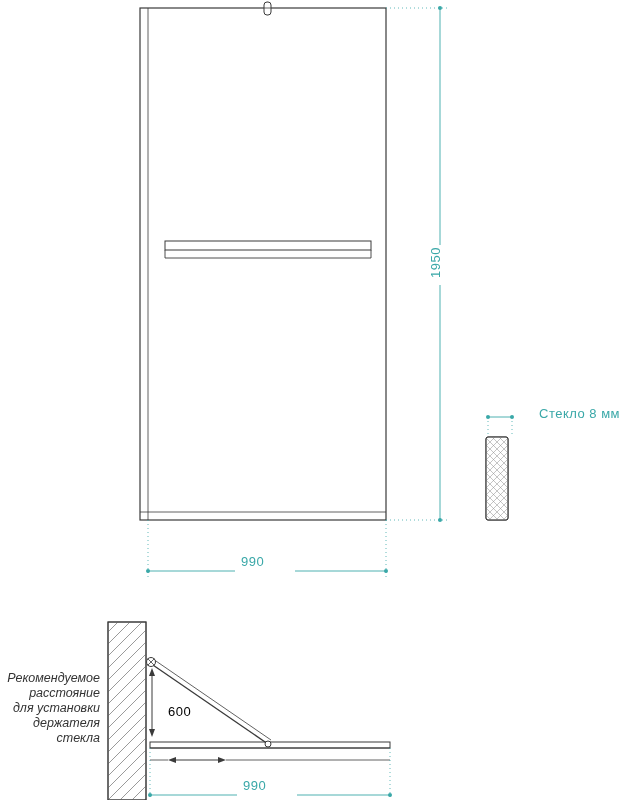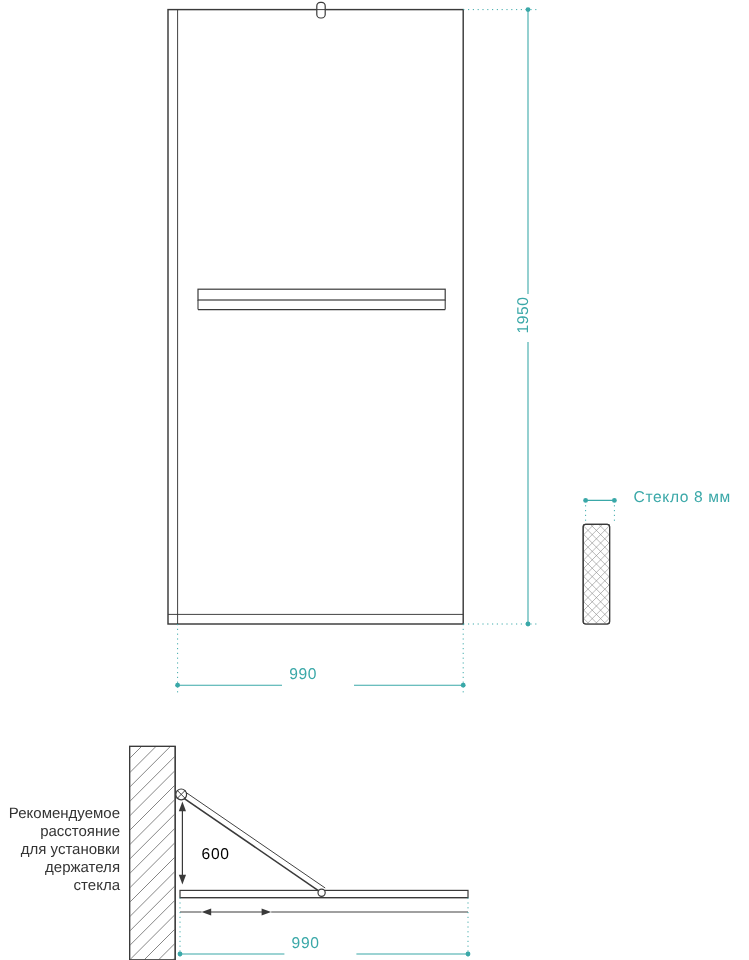--- a/index.html
+++ b/index.html
@@ -189,24 +189,24 @@
     <circle cx="390" cy="795" r="2" fill="#3aa8a8"></circle>
     <line x1="150" y1="795" x2="237" y2="795" stroke="#3aa8a8" stroke-width="0.9"></line>
     <line x1="297" y1="795" x2="390" y2="795" stroke="#3aa8a8" stroke-width="0.9"></line>
 
   </svg>
 
   <div class="dim-label vert-label" style="left:428px; top:278px;">1950</div>
 
   <div class="dim-label" style="left:241px; top:554px;">990</div>
 
-  <div class="dim-label" style="left:528px; top:406px;">Стекло 8 мм</div>
+  <div class="dim-label" style="left:539px; top:406px;">Стекло 8 мм</div>
 
   <div class="dim-label" style="left:168px; top:704px; color:#000000;">600</div>
 
   <div class="dim-label" style="left:243px; top:778px;">990</div>
 
-  <div class="note-label" style="left:0px; top:671px; width:100px;">Рекомендуемое
+  <div class="note-label" style="left:0px; top:671px; width:100px;font-style:italic;">Рекомендуемое
 расстояние
 для установки
 держателя стекла</div>
 
 </div>
 
 </body></html>

